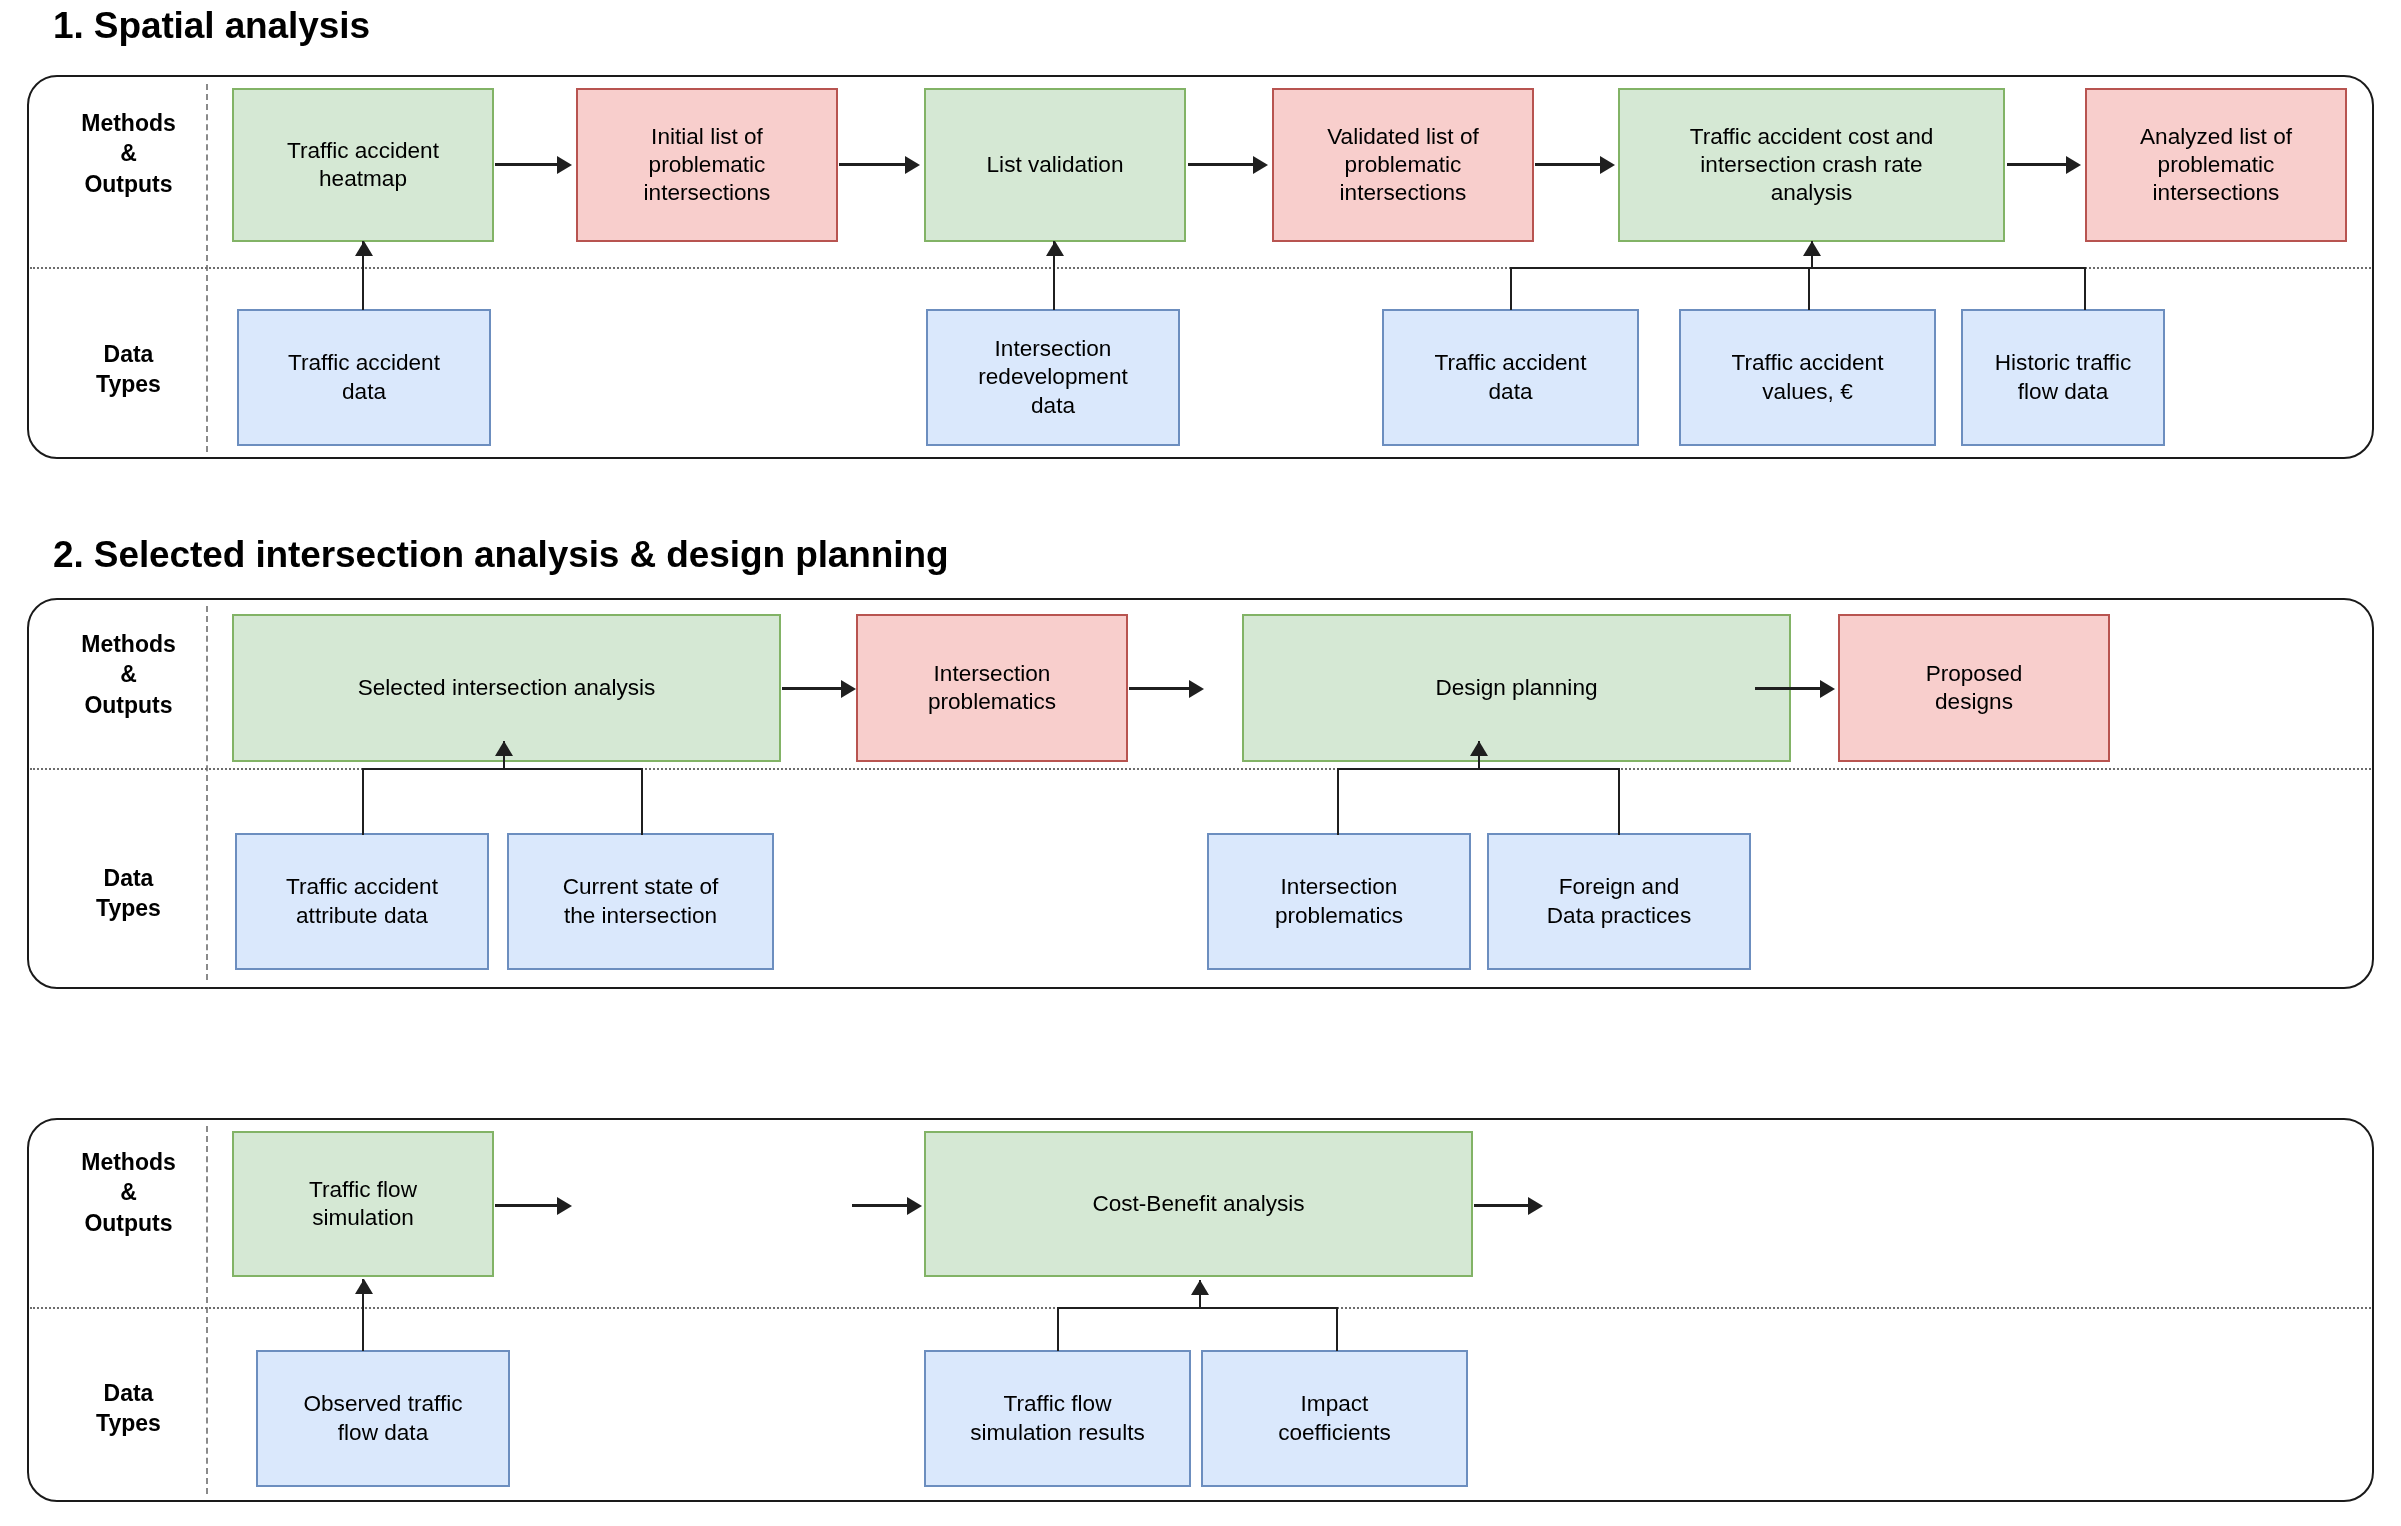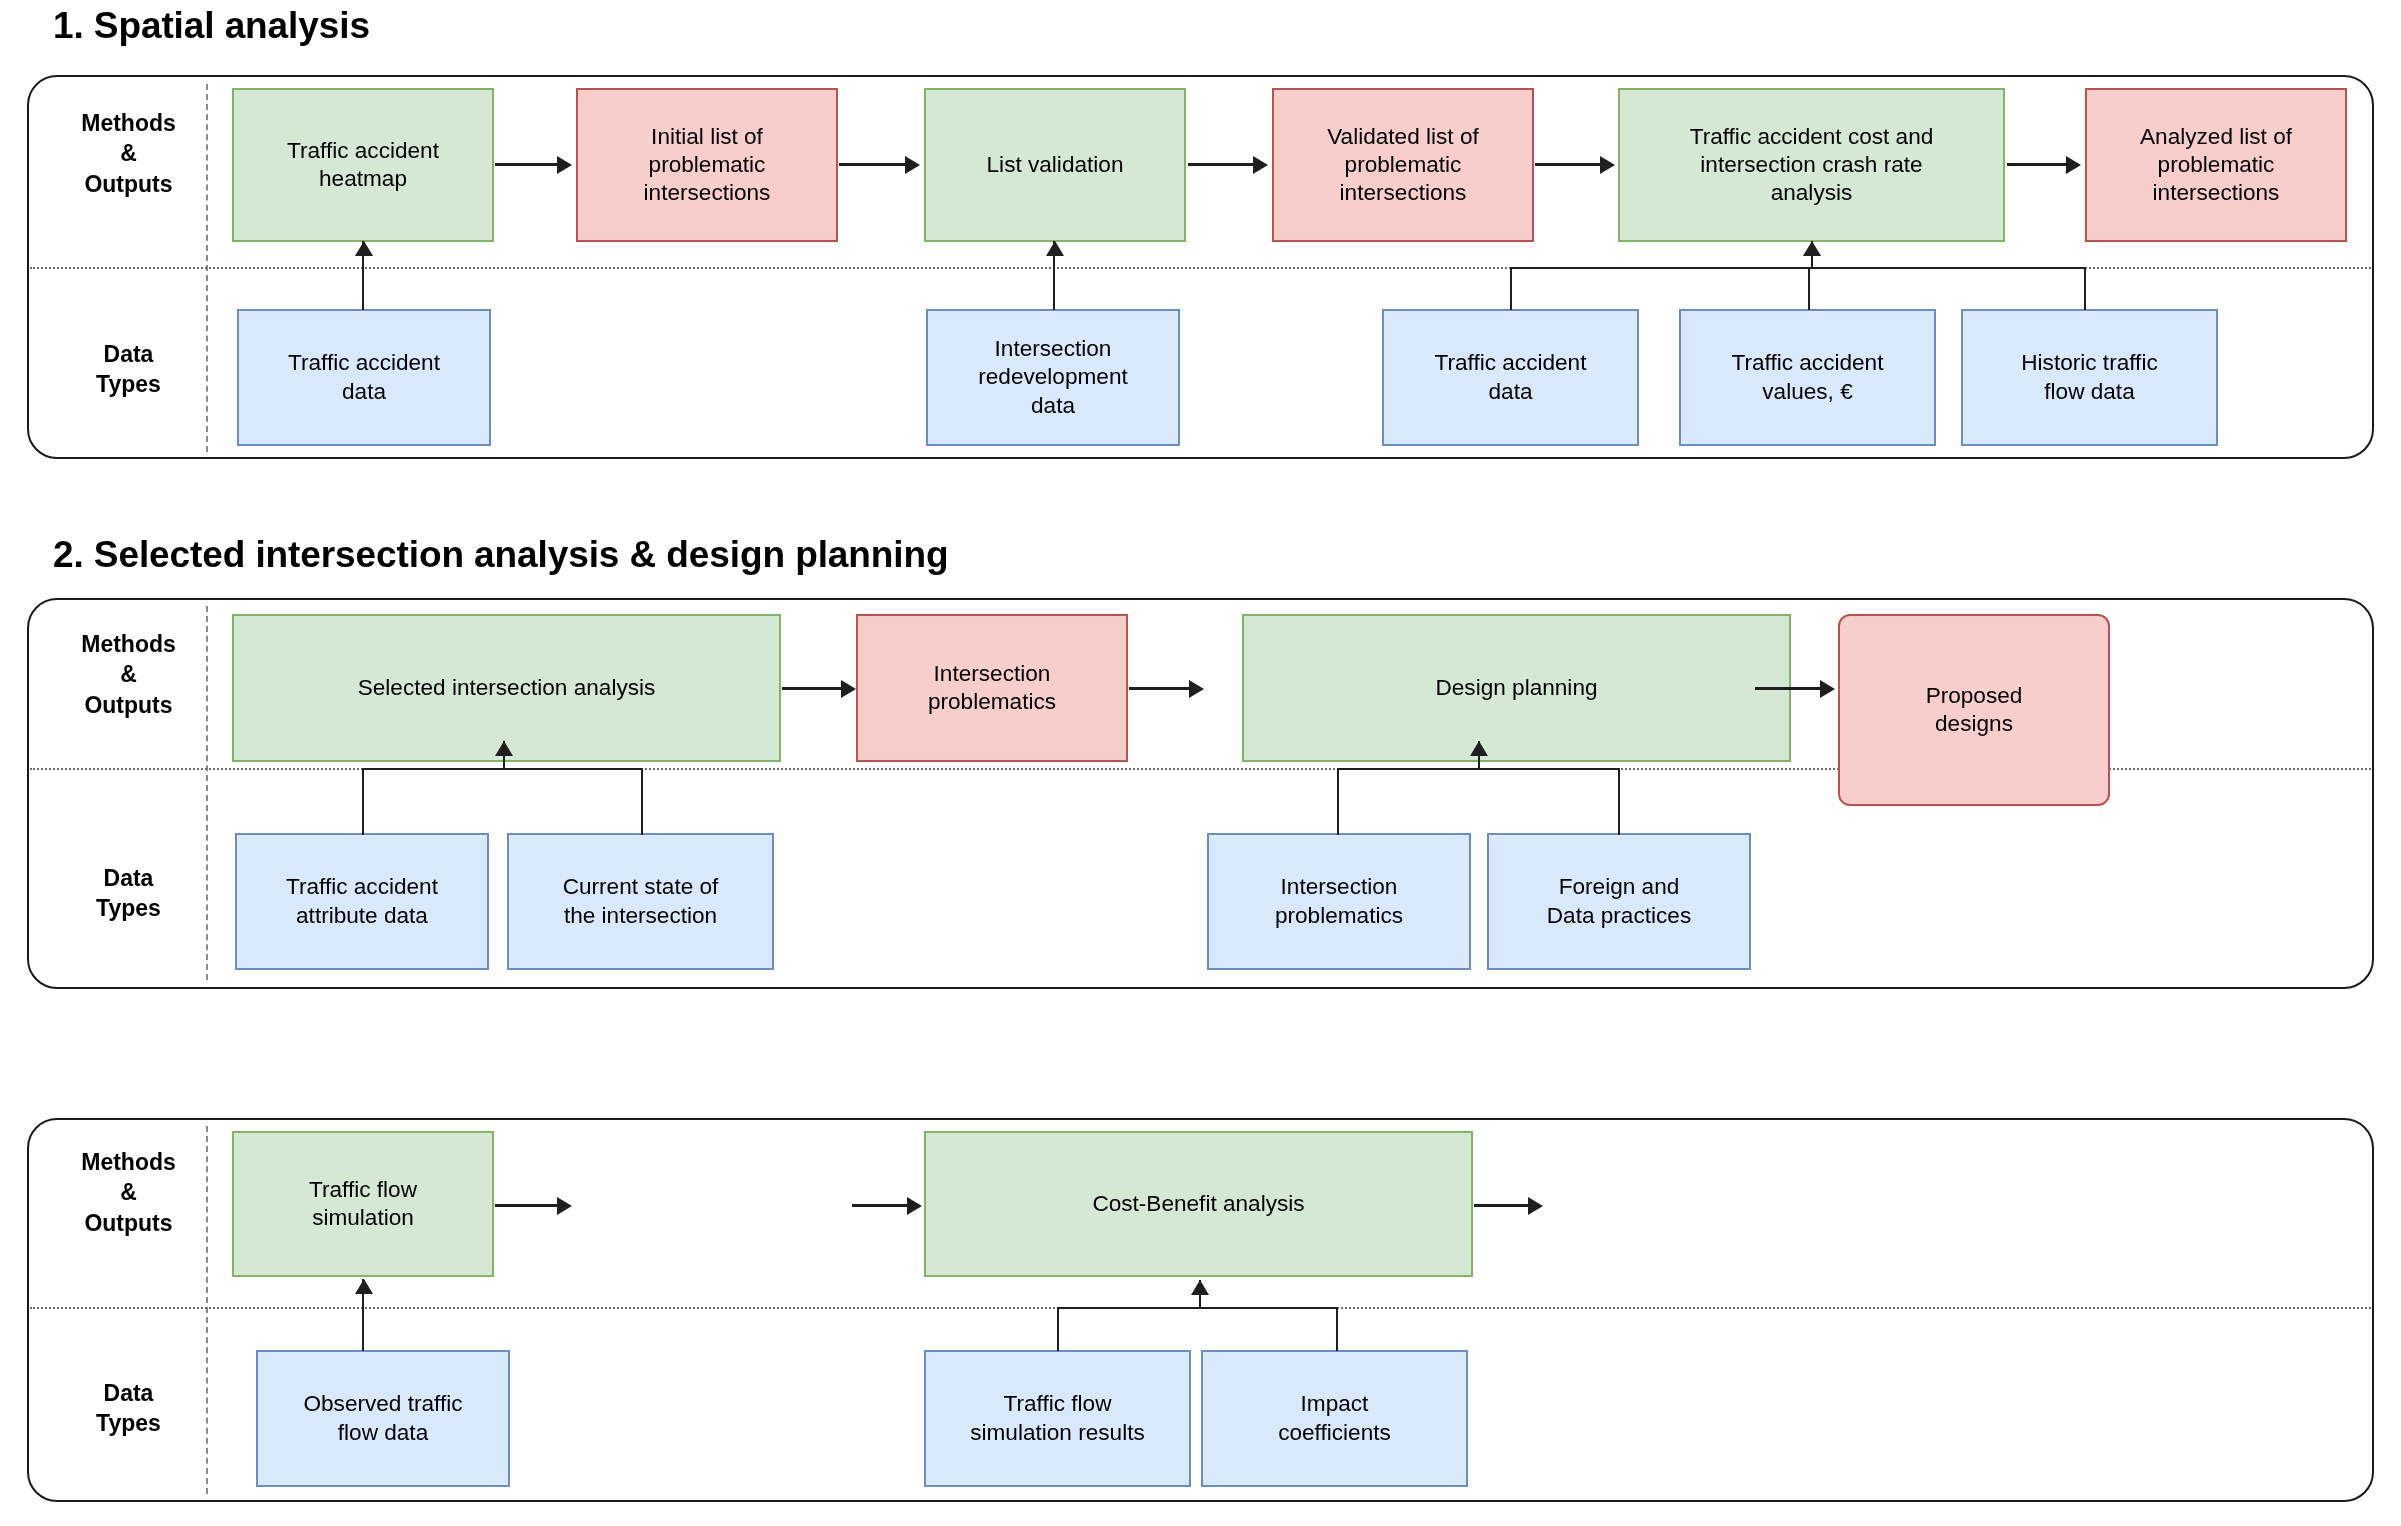--- a/index.html
+++ b/index.html
@@ -172,21 +172,21 @@
 
   <div class="node blue" style="left:237px; top:309px; width:254px; height:137px;">Traffic accident
 data</div>
   <div class="node blue" style="left:926px; top:309px; width:254px; height:137px;">Intersection
 redevelopment
 data</div>
   <div class="node blue" style="left:1382px; top:309px; width:257px; height:137px;">Traffic accident
 data</div>
   <div class="node blue" style="left:1679px; top:309px; width:257px; height:137px;">Traffic accident
 values, €</div>
-  <div class="node blue" style="left:1961px; top:309px; width:257px; height:137px;">Historic traffic
+  <div class="node blue" style="left:1961px; top:309px; width:204px; height:137px;">Historic traffic
 flow data</div>
 
   <div class="vline thin-v" style="left:362px; top:259px; height:51px;"></div>
   <div class="vline thin-v" style="left:362px; top:241px; height:19px;"></div>
   <div class="arrow-up" style="left:355px; top:241px;"></div>
 
   <div class="vline thin-v" style="left:1053px; top:259px; height:51px;"></div>
   <div class="vline thin-v" style="left:1053px; top:241px; height:19px;"></div>
   <div class="arrow-up" style="left:1046px; top:241px;"></div>
 
@@ -207,21 +207,21 @@
   <div class="row-label" style="left:55px; top:629px; width:147px;">Methods
 &amp;
 Outputs</div>
   <div class="row-label" style="left:55px; top:863px; width:147px;">Data
 Types</div>
 
   <div class="node green" style="left:232px; top:614px; width:549px; height:148px;">Selected intersection analysis</div>
   <div class="node pink" style="left:856px; top:614px; width:272px; height:148px;">Intersection
 problematics</div>
   <div class="node green" style="left:1242px; top:614px; width:549px; height:148px;">Design planning</div>
-  <div class="node pink" style="left:1838px; top:614px; width:272px; height:192px;border-radius:12px;">Proposed
+  <div class="node pink" style="left:1838px; top:614px; width:272px; height:148px;">Proposed
 designs</div>
 
   <div class="hline" style="left:782px; top:687px; width:60px;"></div>
   <div class="arrow-right" style="left:841px; top:680px;"></div>
 
   <div class="hline" style="left:1129px; top:687px; width:62px;"></div>
   <div class="arrow-right" style="left:1189px; top:680px;"></div>
 
   <div class="hline" style="left:1755px; top:687px; width:66px;"></div>
   <div class="arrow-right" style="left:1820px; top:680px;"></div>

